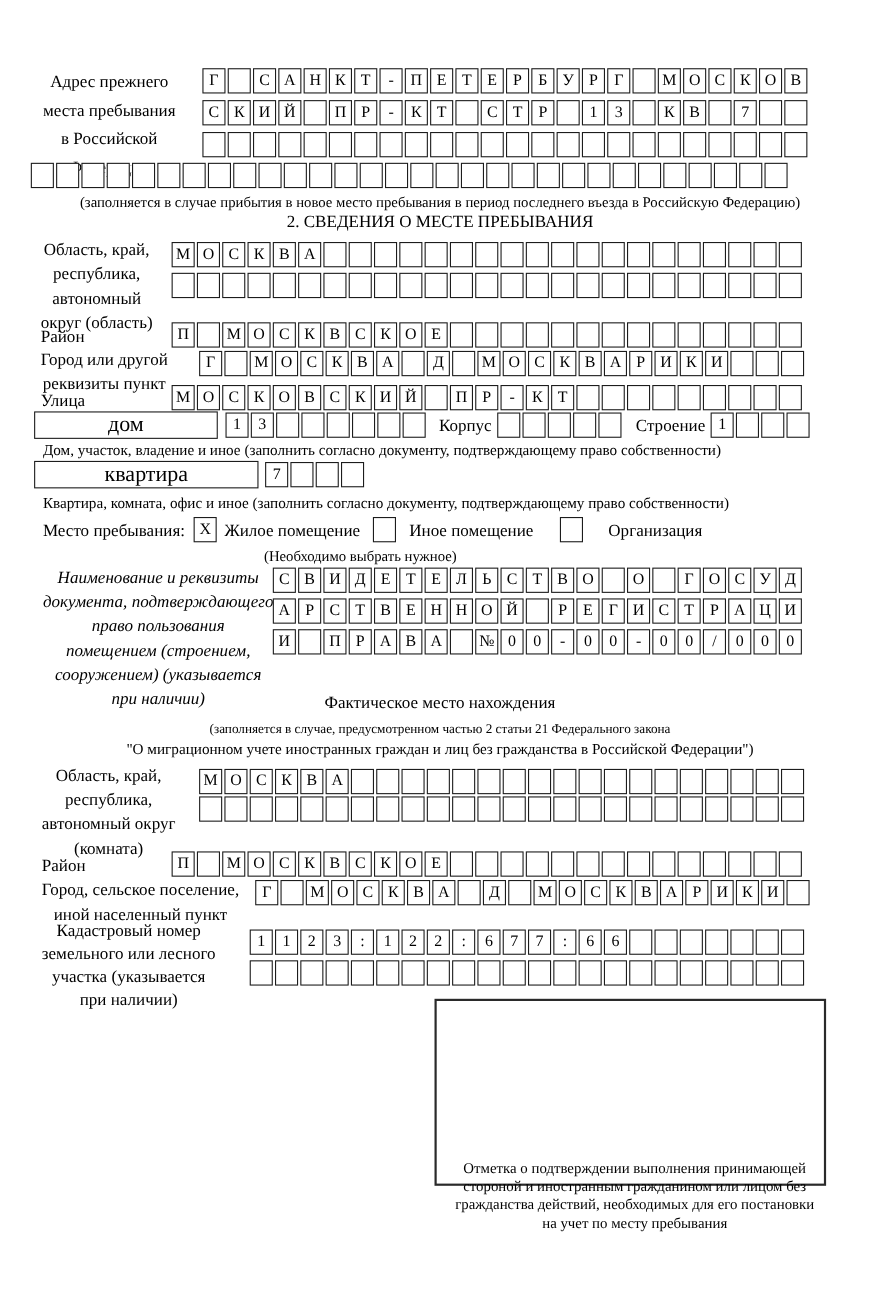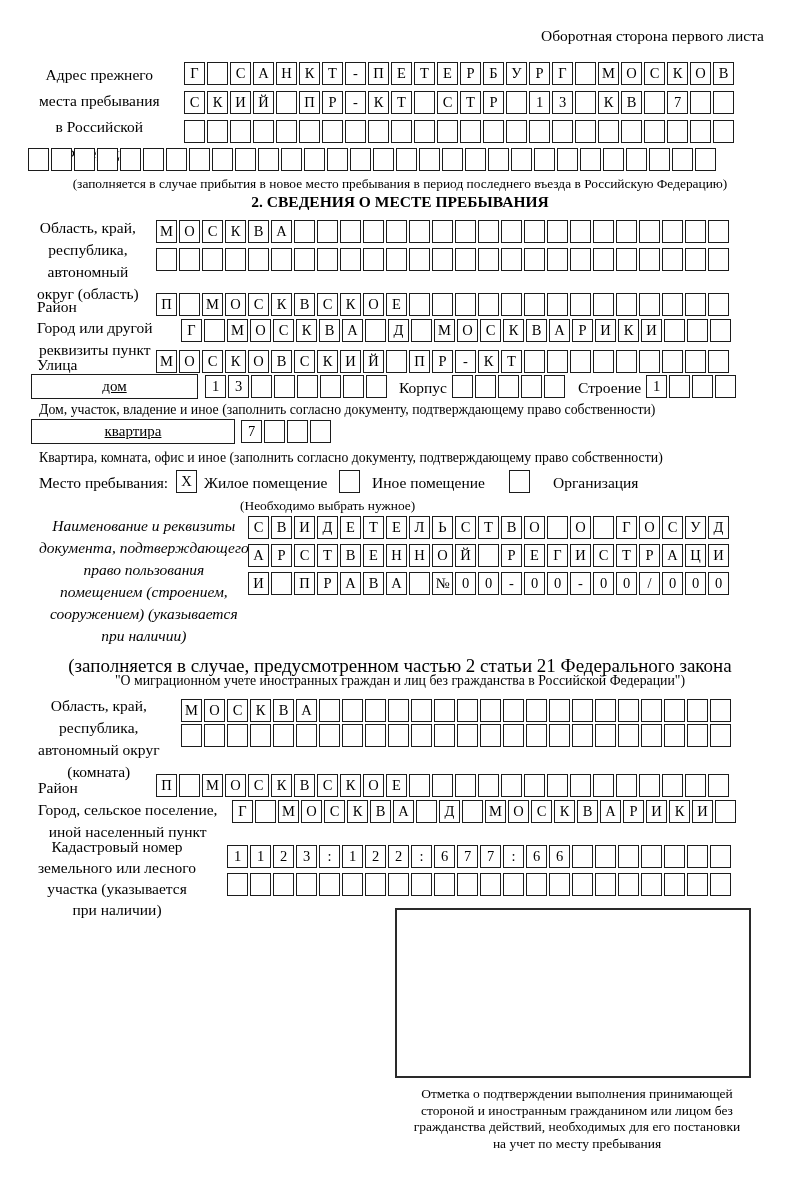--- a/index.html
+++ b/index.html
@@ -6,33 +6,32 @@
   .page{position:relative;width:800px;height:1180px;background:#fff;color:#000;
         font-family:"Liberation Serif", serif;overflow:hidden;}
   .abs{position:absolute;}
   .lbl{font-size:15.5px;line-height:22px;white-space:nowrap;}
   .lbl .line{white-space:nowrap;text-align:center;}
   .cells{display:flex;}
   .cell{flex:0 0 auto;width:19px;height:21px;border:1.5px solid #1c1c1c;margin-right:2px;
         display:flex;align-items:center;justify-content:center;
         font-size:14.5px;line-height:1;background:#fff;}
   .widebox{border:1.5px solid #1c1c1c;height:23px;display:flex;align-items:center;
-           justify-content:center;font-size:15px;background:#fff;text-decoration:underline;}
+           justify-content:center;font-size:20px;background:#fff;}
   .note{font-size:13.4px;white-space:nowrap;}
   .center{width:800px;text-align:center;left:0;}
-  .title{font-weight:bold;font-size:15.5px;}
+  .title{font-weight:normal;font-size:15.5px;}
   .stamp{border:2px solid #2a2a2a;background:#fff;}
   .caption{font-size:13.5px;line-height:16.5px;text-align:center;}
 </style>
 </head>
 <body>
 
 <div class="page">
 
-  <div class="abs lbl" style="top:25px;right:36px;">Оборотная сторона первого листа</div>
 
   <div class="abs lbl" style="left:39px;top:62px;line-height:26px;">
       <div class="line">Адрес прежнего</div>
       <div class="line">места пребывания</div>
       <div class="line">в Российской</div>
       <div class="line">Федерации</div>
     </div>
   <div class="abs cells" style="left:184px;top:62px;">
       <span class="cell">Г</span>
       <span class="cell">&nbsp;</span>
@@ -414,21 +413,22 @@
       <span class="cell">0</span>
       <span class="cell">-</span>
       <span class="cell">0</span>
       <span class="cell">0</span>
       <span class="cell">/</span>
       <span class="cell">0</span>
       <span class="cell">0</span>
       <span class="cell">0</span>
     </div>
 
-  <div class="abs note center" style="top:655px;font-size:19px;">(заполняется в случае, предусмотренном частью 2 статьи 21 Федерального закона</div>
+  <div class="abs title center" style="top:631px;">Фактическое место нахождения</div>
+  <div class="abs note center" style="top:655px;font-size:12px;">(заполняется в случае, предусмотренном частью 2 статьи 21 Федерального закона</div>
   <div class="abs note center" style="top:673px;font-size:13.8px;">"О миграционном учете иностранных граждан и лиц без гражданства в Российской Федерации")</div>
 
   <div class="abs lbl" style="left:38px;top:695px;">
       <div class="line">Область, край,</div>
       <div class="line">республика,</div>
       <div class="line">автономный округ</div>
       <div class="line">(комната)</div>
     </div>
   <div class="abs cells" style="left:181px;top:699px;">
       <span class="cell">М</span>
@@ -590,20 +590,20 @@
       <span class="cell">&nbsp;</span>
       <span class="cell">&nbsp;</span>
       <span class="cell">&nbsp;</span>
       <span class="cell">&nbsp;</span>
       <span class="cell">&nbsp;</span>
       <span class="cell">&nbsp;</span>
       <span class="cell">&nbsp;</span>
     </div>
 
   <div class="abs stamp" style="left:395px;top:908px;width:352px;height:166px;"></div>
-  <div class="abs caption" style="left:397px;top:1086px;width:360px;">
+  <div class="abs caption" style="left:397px;top:1054px;width:360px;">
       <div class="line">Отметка о подтверждении выполнения принимающей</div>
       <div class="line">стороной и иностранным гражданином или лицом без</div>
       <div class="line">гражданства действий, необходимых для его постановки</div>
       <div class="line">на учет по месту пребывания</div>
     </div>
 
 </div>
 
 </body></html>

